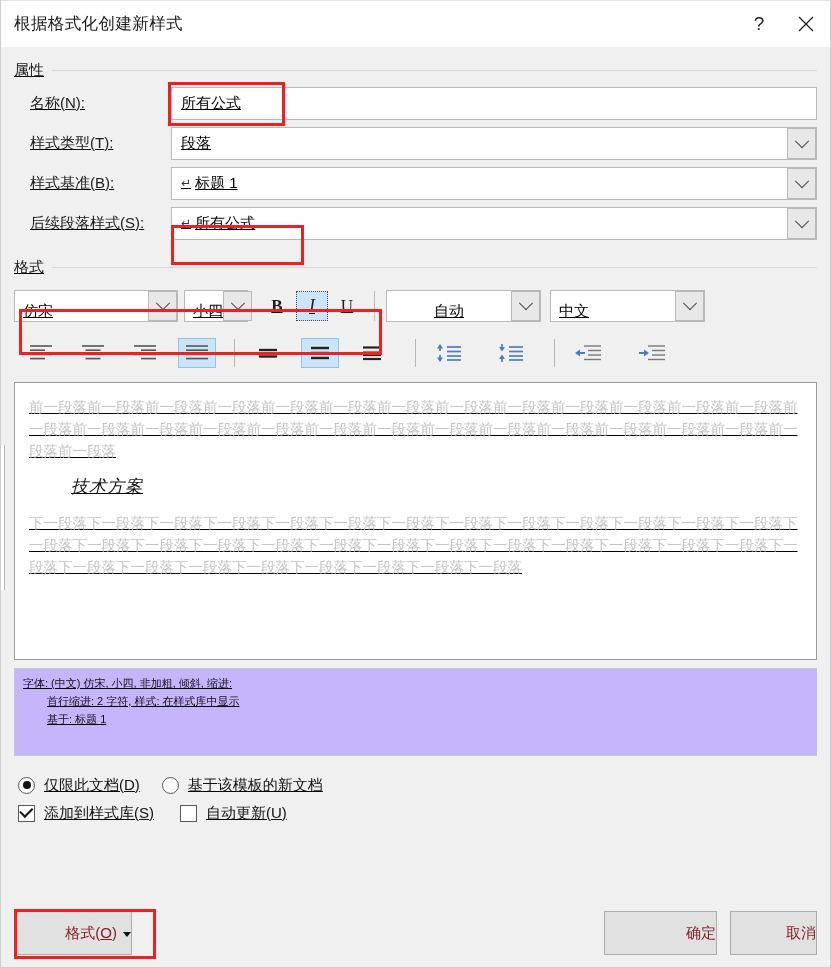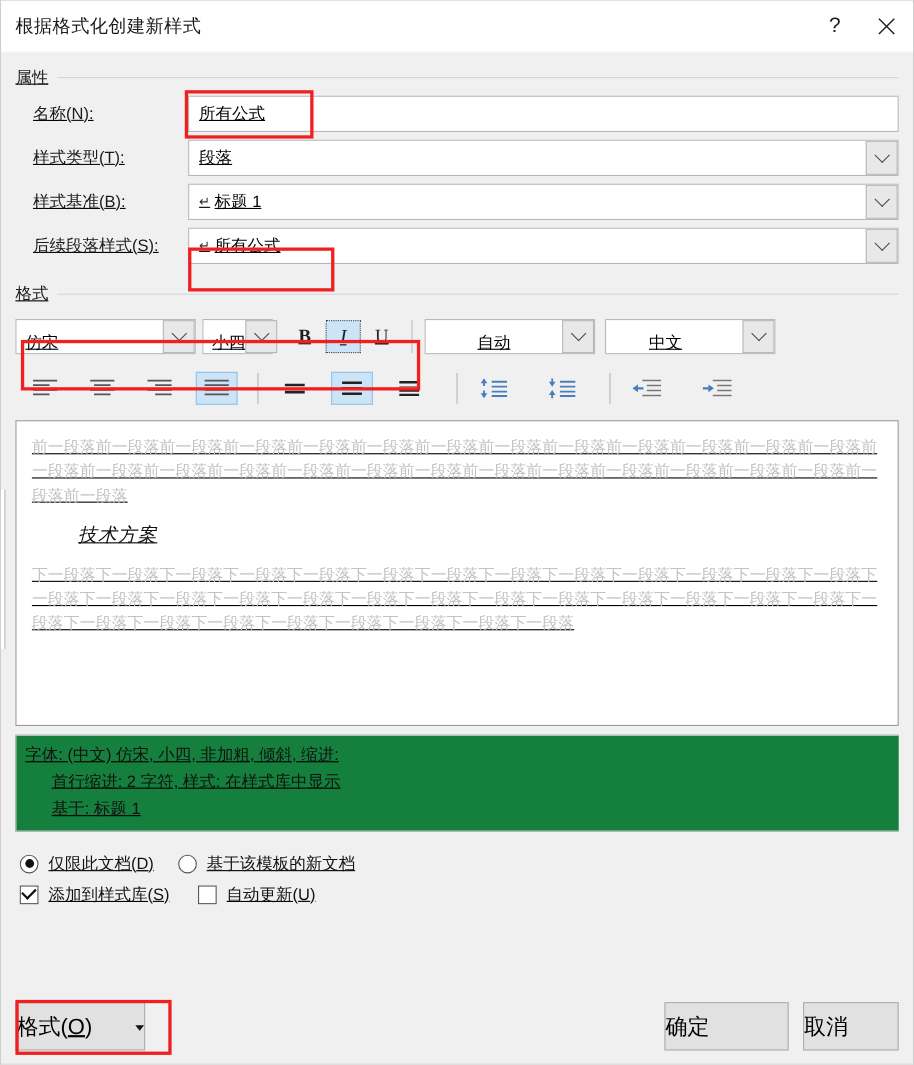--- a/index.html
+++ b/index.html
@@ -200,21 +200,21 @@
     background: #cce4f7;
     border: 1px dotted #4a4a4a;
   }
   .vdiv {
     width: 1px; height: 30px;
     background: #bdbdbd;
     margin: 0 11px;
     flex: 0 0 1px;
   }
   .colorcombo { width: 155px; flex: 0 0 155px; }
-  .langcombo { width: 155px; flex: 0 0 155px; margin-left: 9px; padding-left: 31px;}
+  .langcombo { width: 155px; flex: 0 0 155px; margin-left: 9px;}
   
   .para-toolbar {
     display: flex;
     align-items: center;
     height: 40px;
     margin-top: 7px;
     padding-left: 8px;
     box-sizing: border-box;
   }
   .tbtn {
@@ -258,26 +258,26 @@
     font-size: 17px;
     margin: 13px 0 14px 0;
     padding-left: 42px;
     letter-spacing: 1px;
   }
   .ghost.after { margin-top: 4px; }
   
   .desc {
     margin-top: 8px;
     height: 88px;
-    background: #15803d;
+    background: #c4b5fd;
     border: 1px solid #c8c8c8;
     border-right: none;
     box-sizing: border-box;
     padding: 6px 8px 0 8px;
-    font-size: 15px;
+    font-size: 11px;
     line-height: 1.62;
     color: #111;
     overflow: hidden;
   }
   .desc .l2, .desc .l3 { padding-left: 24px; }
   
   .options { margin-top: 15px; padding-left: 4px; }
   .optrow {
     display: flex;
     align-items: center;
@@ -332,23 +332,23 @@
     display: flex;
     align-items: center;
   }
   .btn {
     background: #e1e1e1;
     border: 1px solid #adadad;
     box-sizing: border-box;
     height: 44px;
     display: flex;
     align-items: center;
-    justify-content: space-between;
-    font-size: 20px;
-    color: #000000;
+    justify-content: flex-end;
+    font-size: 15px;
+    color: #7f1d1d;
   }
   .btn.fmt { width: 118px; gap: 6px; }
   .btn.fmt .caret {
     width: 0; height: 0;
     border-left: 4px solid transparent;
     border-right: 4px solid transparent;
     border-top: 5px solid #111;
     margin-top: 2px;
   }
   .btn.ok { width: 113px; margin-left: auto; }

